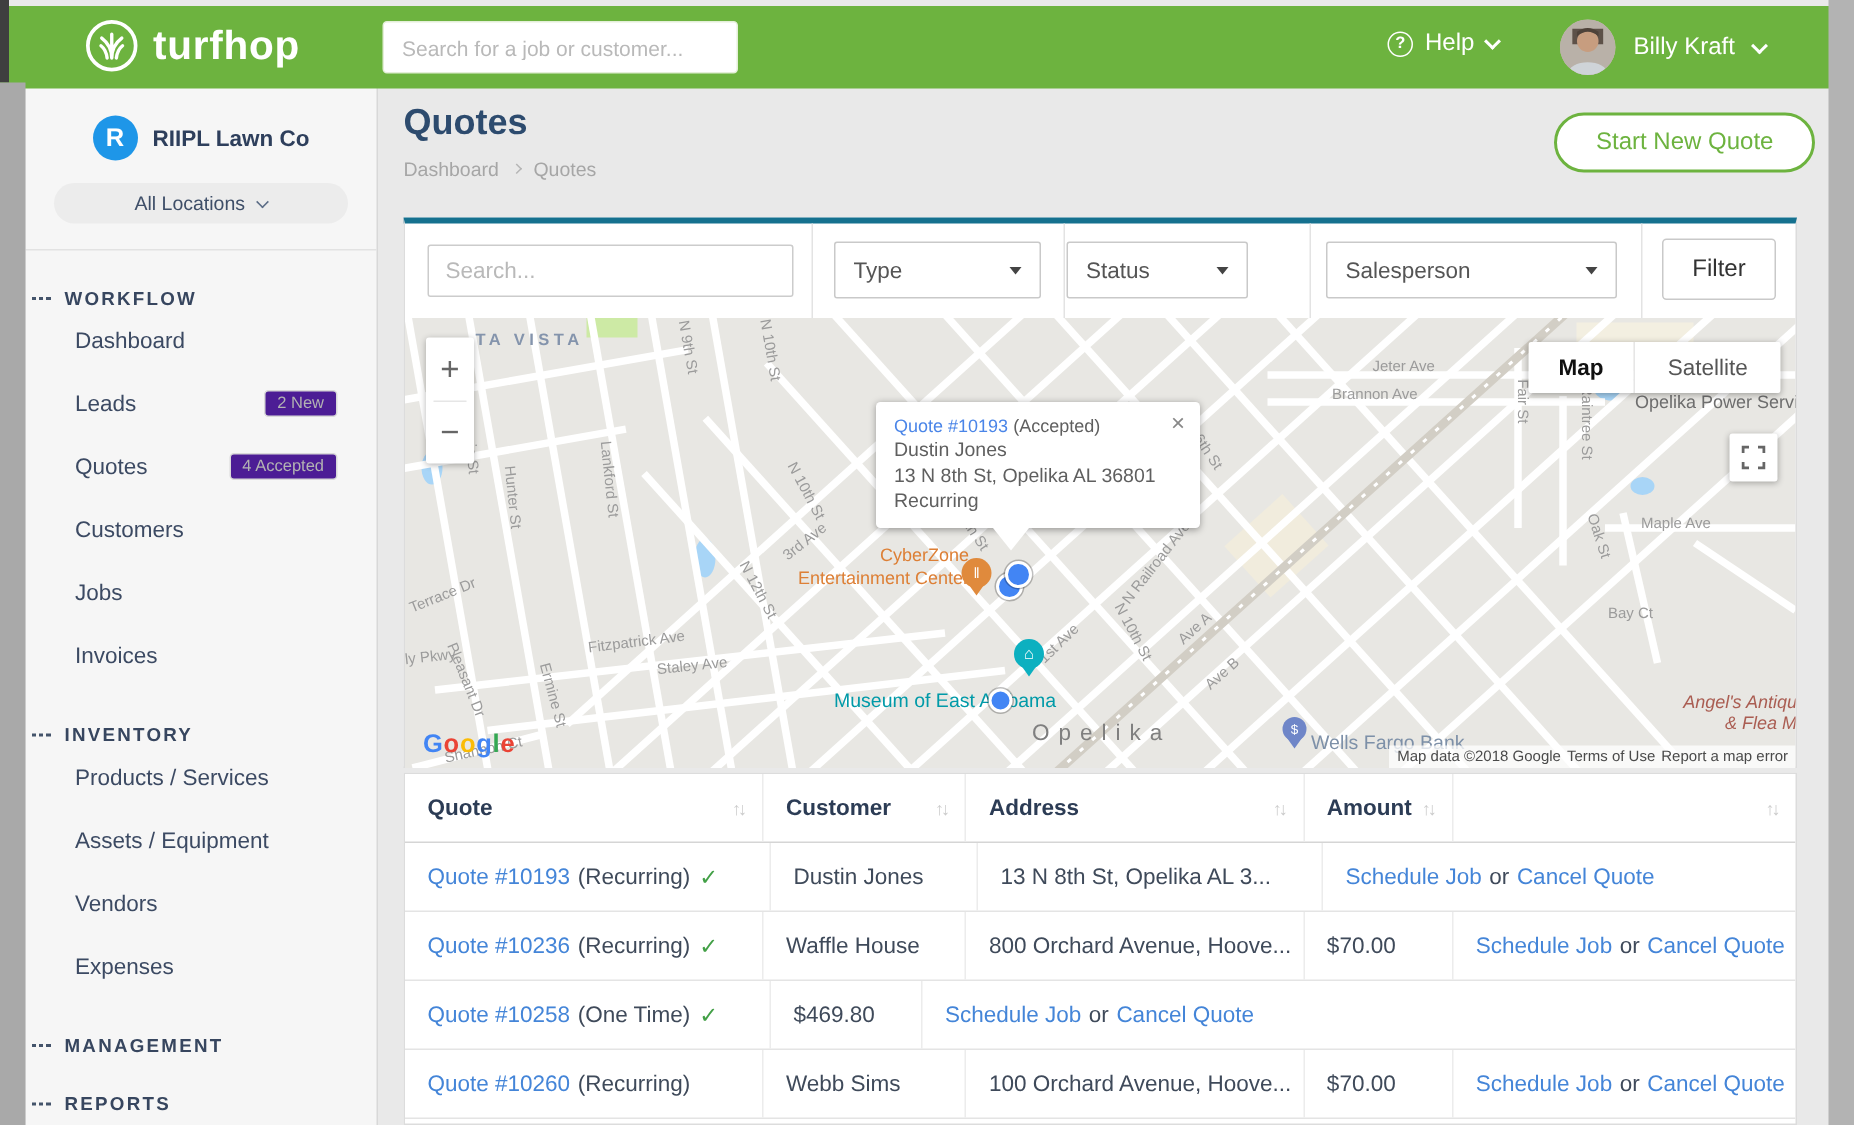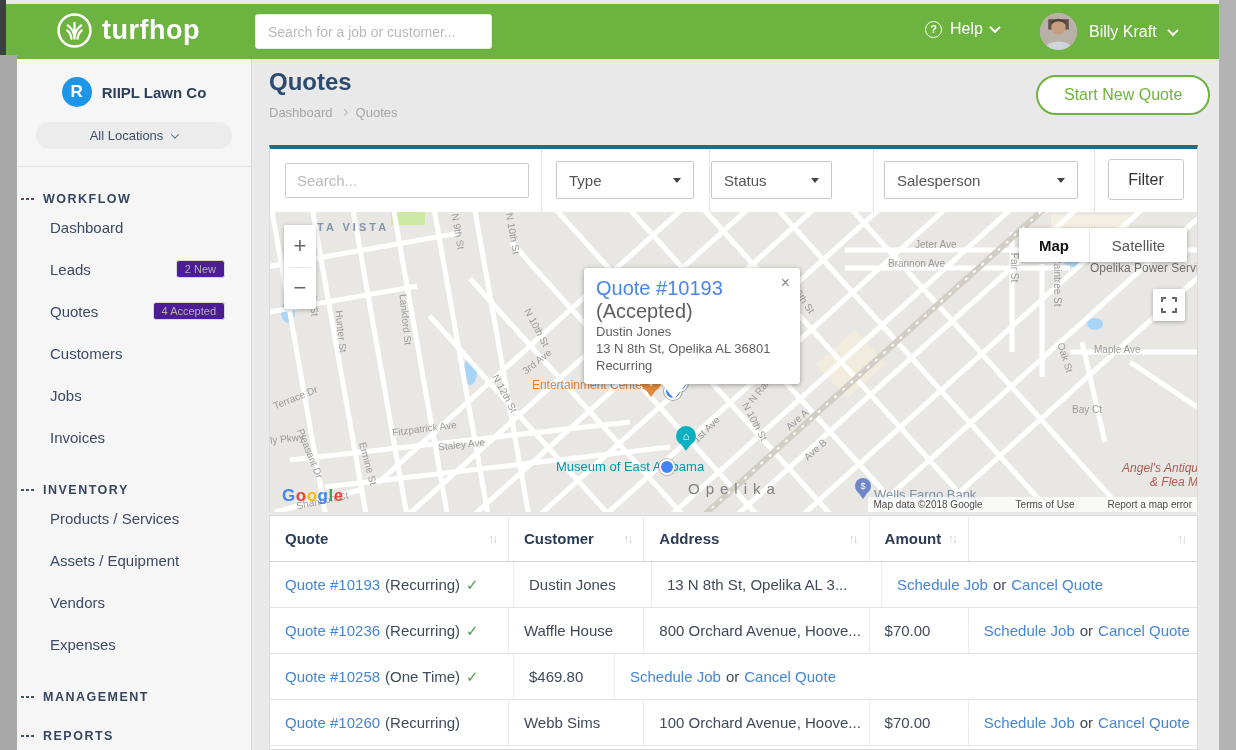--- a/index.html
+++ b/index.html
@@ -71,27 +71,27 @@
   .maptype { position:absolute; left:749px; top:16px; height:34px; display:flex; box-shadow:0 1px 4px rgba(0,0,0,.3); border-radius:2px; overflow:hidden;}
   .maptype button { border:0; background:#fff; font-size:15px; padding:0 16px; cursor:pointer; font-family:inherit;}
   .maptype .active { font-weight:bold; color:#111; width:70px;}
   .maptype .inactive { color:#565656; width:98px; border-left:1px solid #e6e6e6;}
   .fsbtn { position:absolute; left:883px; top:77px; width:32px; height:32px; background:#fff; border:0; border-radius:2px; box-shadow:0 1px 4px rgba(0,0,0,.3); cursor:pointer; display:flex; align-items:center; justify-content:center;}
   .marker { position:absolute; border-radius:50%; background:#4285f4; border:2px solid #fff; box-shadow:0 0 0 1px rgba(0,0,0,.25); cursor:pointer;}
   .pin { position:absolute; border-radius:50%; color:#fff; display:flex; align-items:center; justify-content:center; font-size:10px;}
   .pin:after { content:""; position:absolute; left:50%; top:100%; transform:translate(-50%,-2px); border-left:5px solid transparent; border-right:5px solid transparent; border-top:7px solid currentColor;}
   .infowin { position:absolute; left:314px; top:56px; width:216px; background:#fff; border-radius:3px; box-shadow:0 1px 5px rgba(0,0,0,.35); padding:9px 12px 10px; z-index:5;}
   .infowin:after { content:""; position:absolute; left:78px; top:100%; border-left:12px solid transparent; border-right:12px solid transparent; border-top:15px solid #fff;}
-  .iw-title { font-size:20px; }
+  .iw-title { font-size:12px; }
   .iw-link { color:#4a85e8; text-decoration:none; cursor:pointer;}
   .iw-status { color:#5f5f5f;}
   .iw-close { position:absolute; right:10px; top:7px; color:#888; font-size:16px; cursor:pointer; line-height:1;}
   .iw-line { font-size:13px; color:#5f5f5f; line-height:16px; margin-top:1px;}
   .glogo { position:absolute; left:12px; bottom:6px; font-size:17px; font-weight:bold; letter-spacing:.5px;}
-  .attrib { position:absolute; right:0; bottom:0; background:rgba(255,255,255,.75); font-size:10px; color:#4a4a4a; padding:2px 5px; display:flex; gap:33px; white-space:nowrap;}
+  .attrib { position:absolute; right:0; bottom:0; background:rgba(255,255,255,.75); font-size:10px; color:#4a4a4a; padding:2px 5px; display:flex; gap:4px; white-space:nowrap;}
 
   
   .table-card { position:absolute; left:269px; top:515px; width:929px; height:235px; background:#fff; border:1px solid #dcdcdc; overflow:hidden; z-index:10;}
   .thead { display:flex; height:46px; border-bottom:1px solid #d5d5d5;}
   .thead .cell { font-weight:bold; font-size:15px; color:#2c3c55;}
   .cell { display:flex; align-items:center; padding:0 12px 0 15px; border-right:1px solid #ececec; overflow:hidden; white-space:nowrap;}
   .cell:last-child { border-right:0;}
   .c0{width:244px;} .c1{width:138px;} .c2{width:230px;} .c3{width:101px;} .c4{width:233px;}
   .sort { margin-left:auto; color:#cccccc; font-size:12px; letter-spacing:-2px; cursor:pointer;}
   .trow { display:flex; height:46px; border-bottom:1px solid #e4e4e4; font-size:15px; color:#3f4a5a;}

